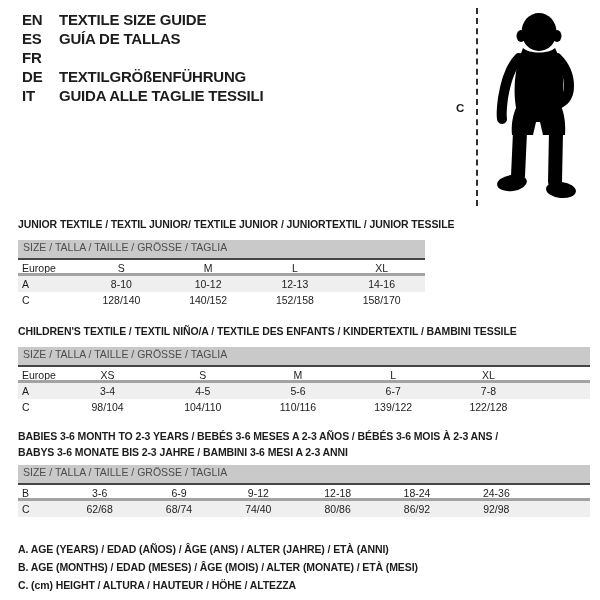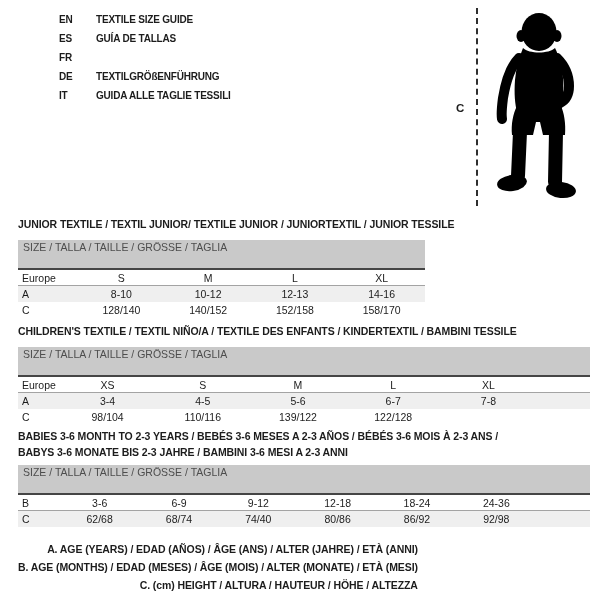--- a/index.html
+++ b/index.html
@@ -8,52 +8,52 @@
     font-family:"Liberation Sans", sans-serif;
     background:#ffffff;
     color:#1c1c1c;
     position:relative;
     overflow:hidden;
   }
   .page { position:absolute; inset:0; background:#fff; }
 
   
   .lang-block { position:absolute; left:22px; top:10px; }
-  .lang-row { display:flex; height:19px; line-height:19px; font-weight:bold; font-size:10px; letter-spacing:-0.2px;margin-left:37px; }
+  .lang-row { display:flex; height:19px; line-height:19px; font-weight:bold; font-size:15px; letter-spacing:-0.2px; }
   .lang-code { width:37px; }
   .lang-label { white-space:nowrap; }
 
   
   .measure-line { position:absolute; left:476px; top:8px; height:198px; width:0; border-left:2px dashed #2e2e2e; }
   .measure-label { position:absolute; left:456px; top:102px; font-weight:bold; font-size:11.5px; }
   .baby-svg { position:absolute; left:486px; top:6px; width:102px; height:200px; }
 
   
   .tbl { position:absolute; left:18px; }
   .tbl-1 { top:218px; width:407px; }
   .tbl-2 { top:325px; width:572px; }
   .tbl-3 { top:428px; width:572px; }
   .tbl-title { font-weight:bold; font-size:10.5px; letter-spacing:-0.1px; height:12px; line-height:12px; margin-bottom:10px; white-space:nowrap; }
   .tbl-title-2l { font-weight:bold; font-size:10.5px; letter-spacing:-0.1px; line-height:16px; margin-bottom:5px; white-space:nowrap; }
   .size-bar {
-    height:30px; line-height:15px; background:#c9c9c9; color:#4d4d4d;
+    height:20px; line-height:15px; background:#c9c9c9; color:#4d4d4d;
     font-size:10.5px; padding-left:5px; border-bottom:2px solid #454545;
     white-space:nowrap;
   }
   .grid-row { display:grid; height:16px; line-height:16px; font-size:10.5px; }
   .cols-4 { grid-template-columns:60px repeat(4,1fr); }
   .cols-5 { grid-template-columns:42px repeat(5,1fr) 54px; }
   .cols-6 { grid-template-columns:42px repeat(6,1fr) 54px; }
   .cell { text-align:center; overflow:hidden; }
   .cell.lbl { text-align:left; padding-left:4px; }
-  .hdr-row { border-bottom:1px solid #a3a3a3; }
+  .hdr-row { border-bottom:3px solid #a3a3a3; }
   .shaded { background:#efefef; }
 
   
-  .footnotes { position:absolute; left:18px; top:540px;text-align:right; }
+  .footnotes { position:absolute; left:18px; top:540px; }
   .footnote { font-weight:bold; font-size:10.5px; letter-spacing:-0.1px; line-height:18px; white-space:nowrap; }
 </style>
 </head>
 <body>
 
 <div class="page">
 
   <div class="lang-block">
     <div class="lang-row">
       <span class="lang-code">EN</span>
@@ -137,20 +137,21 @@
       <span class="cell">3-4</span>
       <span class="cell">4-5</span>
       <span class="cell">5-6</span>
       <span class="cell">6-7</span>
       <span class="cell">7-8</span>
       <span class="cell"></span>
     </div>
     <div class="grid-row cols-5">
       <span class="cell lbl">C</span>
       <span class="cell">98/104</span>
+      <span class="cell">104/110</span>
       <span class="cell">110/116</span>
       <span class="cell">139/122</span>
       <span class="cell">122/128</span>
       <span class="cell"></span>
     </div>
   </section>
 
   <section class="tbl tbl-3">
     <div class="tbl-title-2l">
       <div>BABIES 3-6 MONTH TO 2-3 YEARS / BEBÉS 3-6 MESES A 2-3 AÑOS / BÉBÉS 3-6 MOIS À 2-3 ANS /</div>

